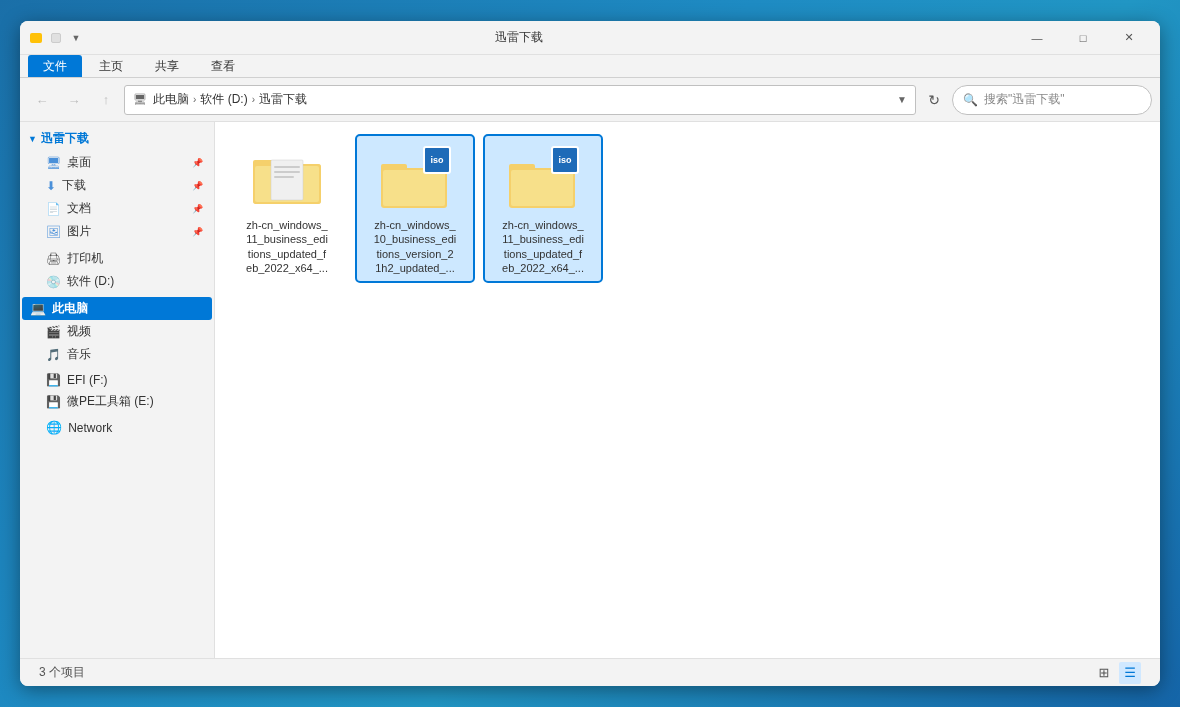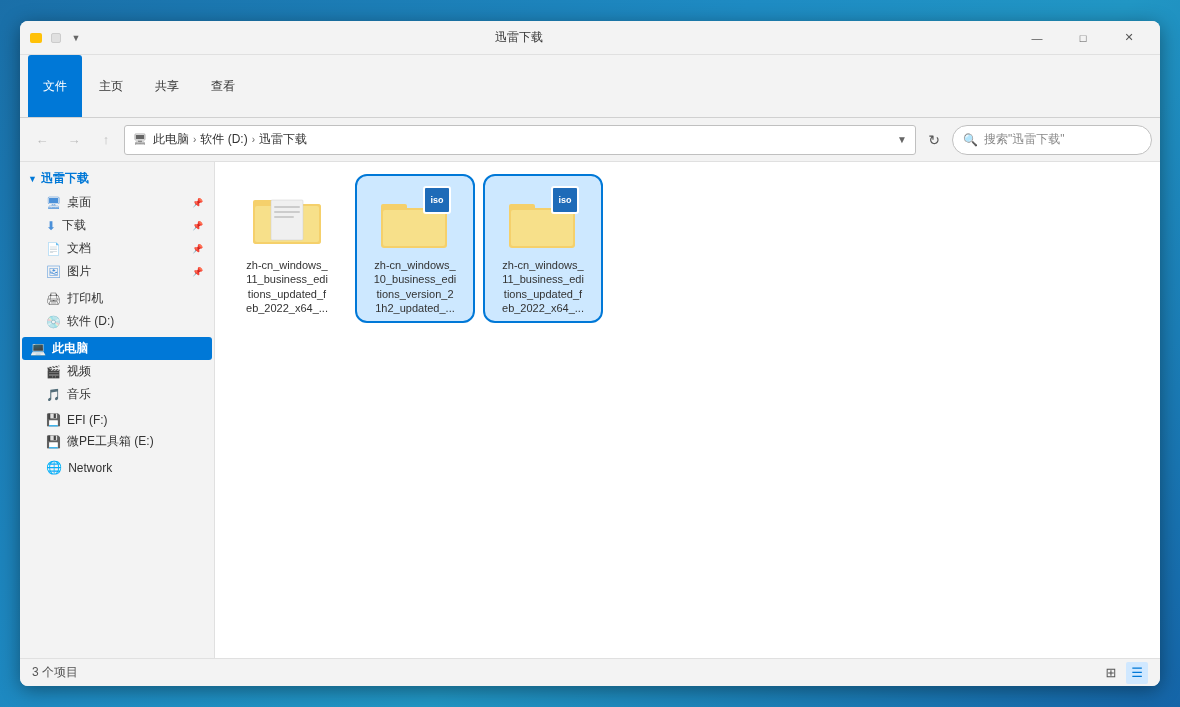--- a/index.html
+++ b/index.html
@@ -75,21 +75,21 @@
       background: #f3f3f3;
       border-bottom: 1px solid #d0d0d0;
       flex-shrink: 0;
     }
     .ribbon-tabs {
       display: flex;
       align-items: flex-end;
       padding: 0 8px;
     }
     .ribbon-tab {
-      padding: 22px 14px;
+      padding: 2px 14px;
       font-size: 12px;
       cursor: pointer;
       border: 1px solid transparent;
       border-bottom: none;
       margin-right: 2px;
       text-align: center;
     }
     .ribbon-tab.active {
       background: #0078d7;
       color: white;
@@ -239,21 +239,21 @@
       gap: 8px;
       overflow-y: auto;
     }
     .file-item {
       width: 120px;
       display: flex;
       flex-direction: column;
       align-items: center;
       padding: 6px;
       cursor: pointer;
-      border-radius: 12px;
+      border-radius: 5px;
       border: 2px solid transparent;
       gap: 4px;
     }
     .file-item.selected { background: #cde8ff; border-color: #0078d7; }
     .file-icon {
       width: 72px;
       height: 72px;
       position: relative;
       display: flex;
       align-items: center;
@@ -302,21 +302,21 @@
       color: white;
       z-index: 2;
     }
     
     .status-bar {
       height: 28px;
       background: #f3f3f3;
       border-top: 1px solid #e0e0e0;
       display: flex;
       align-items: center;
-      padding: 0 12px;
+      padding: 0 19px;
       font-size: 12px;
       color: #555;
       flex-shrink: 0;
     }
     .status-bar-right {
       margin-left: auto;
       display: flex;
       gap: 4px;
       align-items: center;
     }

